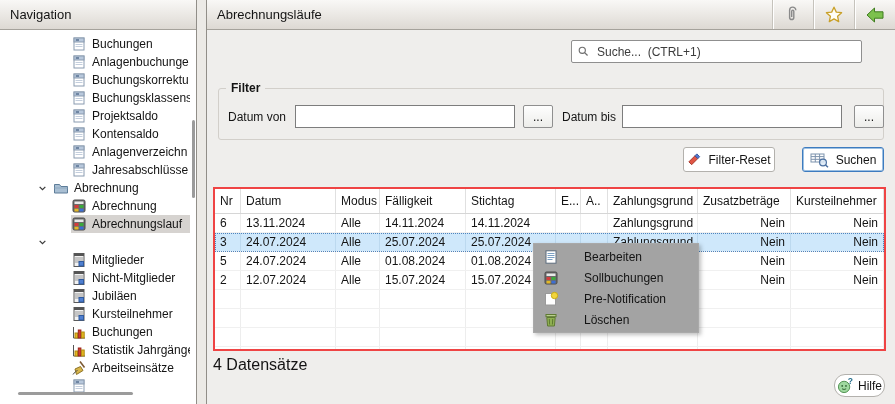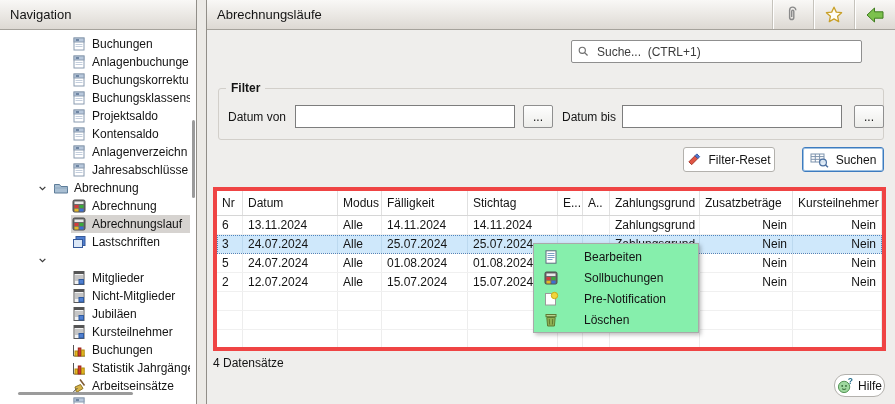--- a/index.html
+++ b/index.html
@@ -61,36 +61,36 @@
 
   
   .btn { position:absolute; height:25px; border:1px solid #b3b1ad; border-radius:3px; background:#fff;
          display:flex; align-items:center; justify-content:center; gap:6px; font-size:12px; cursor:pointer; }
   .btn-reset { left:476px; top:147px; width:92px; }
   .btn-search { left:595px; top:147px; width:82px; border-color:#3d7bbf; box-shadow: inset 0 0 0 1px #9cc0e2; }
   .btn-help { left:627px; top:374px; width:51px; height:23px; gap:4px;border-radius:11px; }
 
   
   .tbl { position:absolute; left:6px; top:187px; width:673px; height:164px; background:#fff;
-         border:4px solid #ef4444; overflow:hidden; }
+         border:2px solid #ef4444; overflow:hidden; }
   .trow { display:flex; height:19px; border-bottom:1px solid #f0f0f0; background:#fff; }
   .trow.thead { height:25px; border-bottom:1px solid #d6d6d6; }
   .tcell { padding:0 5px; display:flex; align-items:center; border-right:1px solid #ededed;
            overflow:hidden; white-space:nowrap; }
   .thead .tcell { border-right:1px solid #e0e0e0; }
   .c-nr{width:26px} .c-datum{width:95px} .c-modus{width:44px} .c-fael{width:86px} .c-stich{width:90px}
   .c-e{width:25px} .c-a{width:27px} .c-zg{width:90px}
   .c-zb{width:93px; justify-content:flex-end} .c-kt{flex:1; justify-content:flex-end}
   .thead .c-zb, .thead .c-kt { justify-content:flex-start; }
   .trow.selected { background:#cfe8fb; outline:1px dotted #4f84bd; outline-offset:-1px; }
   .trow.selected .tcell { border-right-color:#bcd9ef; }
-  .status { position:absolute; left:6px; top:356px; font-size:12px; }
-
-  
-  .cmenu { position:absolute; left:326px; top:243px; width:166px; background:#86efac;
+  .status { position:absolute; left:6px; top:356px; font-size:16px; }
+
+  
+  .cmenu { position:absolute; left:326px; top:243px; width:166px; background:#a3a3a3;
            border:1px solid #a9a9a9; box-shadow:2px 2px 4px rgba(0,0,0,.25); padding:2px 0; z-index:20; }
   .cmenu-item { height:21px; display:flex; align-items:center; padding-left:9px; cursor:pointer; }
   .cmenu-item .mlabel { margin-left:25px; }
 </style>
 </head>
 <body>
 
 <svg width="0" height="0" style="position:absolute" aria-hidden="true">
   <defs>
     <symbol id="i-page" viewBox="0 0 16 16">
@@ -283,28 +283,20 @@
             </svg>
         <span>Abrechnung</span>
           </span>
       </div>
       <div class="titem lvl2 selected">
         <span class="hl">
             <svg class="icon16">
               <use href="#i-calc"></use>
             </svg>
         <span>Abrechnungslauf</span>
-          </span>
-      </div>
-      <div class="titem lvl2">
-        <span class="hl">
-            <svg class="icon16">
-              <use href="#i-copy"></use>
-            </svg>
-        <span>Lastschriften</span>
           </span>
       </div>
 
       <div class="titem lvl1">
         <svg class="chev">
             <use href="#i-chev"></use>
           </svg>
       </div>
       <div class="titem lvl2">
         <span class="hl">

